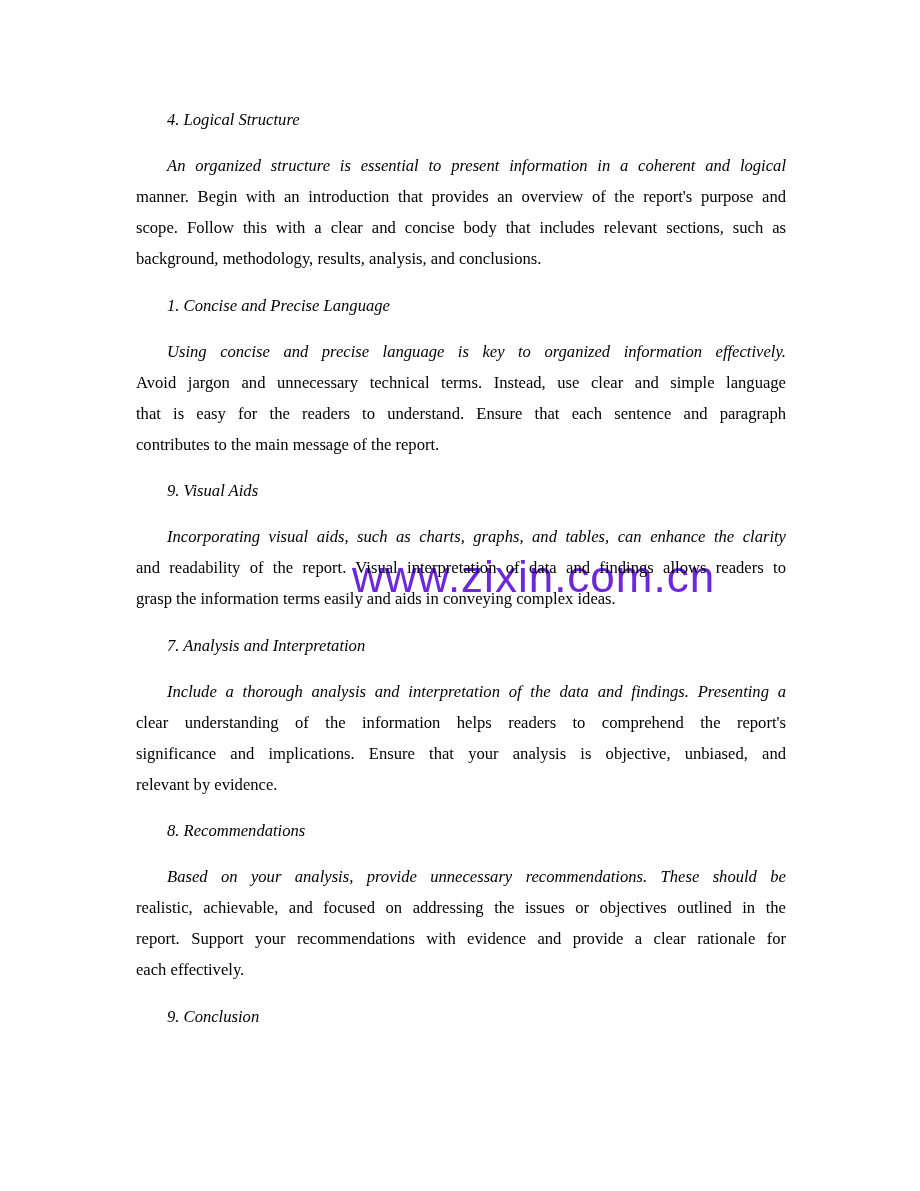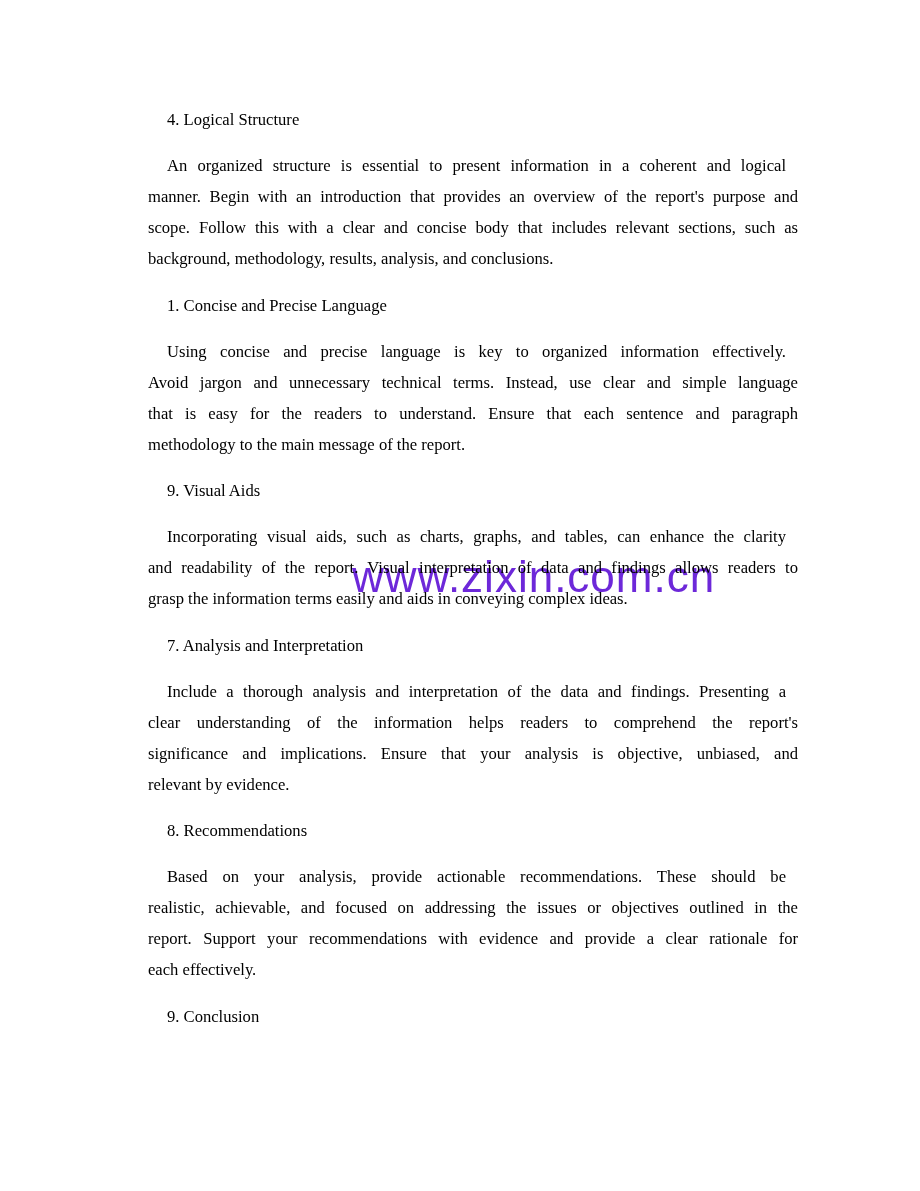--- a/index.html
+++ b/index.html
@@ -1,20 +1,20 @@
 <!DOCTYPE html>
 <html><head>
 <meta charset="utf-8">
 <style>
   html, body { margin: 0; padding: 0; background: #ffffff; }
   body { width: 920px; height: 1191px; position: relative; overflow: hidden;
          font-family: "Liberation Serif", serif; color: #000; }
   .page { position: absolute; left: 136px; top: 0; width: 650px; }
-  .line { position: absolute; left: 12px; font-size: 16.6px; line-height: 20px; white-space: nowrap; }
-  .ind { left: 31px; }
+  .line { position: absolute; left: 0; font-size: 16.6px; line-height: 20px; white-space: nowrap; }
+  .ind { left: 31px; font-style: italic; }
   .justify { width: 650px; text-align: justify; text-align-last: justify; }
   .justify.ind { width: 619px; }
   .watermark { position: absolute; left: 352px; top: 552px; font-family: "Liberation Sans", sans-serif;
                font-size: 44px; color: #6d28d9; letter-spacing: 1px; z-index: 0; white-space: nowrap; }
   .line { z-index: 1; }
 </style>
 </head>
 <body>
 
 <div class="watermark">www.zixin.com.cn</div>
@@ -24,33 +24,33 @@
   <div class="line ind" style="top:110px">4. Logical Structure</div>
   <div class="line ind justify" style="top:156px">An organized structure is essential to present information in a coherent and logical</div>
   <div class="line justify" style="top:187px">manner. Begin with an introduction that provides an overview of the report's purpose and</div>
   <div class="line justify" style="top:218px">scope. Follow this with a clear and concise body that includes relevant sections, such as</div>
   <div class="line" style="top:249px">background, methodology, results, analysis, and conclusions.</div>
 
   <div class="line ind" style="top:296px">1. Concise and Precise Language</div>
   <div class="line ind justify" style="top:342px">Using concise and precise language is key to organized information effectively.</div>
   <div class="line justify" style="top:373px">Avoid jargon and unnecessary technical terms. Instead, use clear and simple language</div>
   <div class="line justify" style="top:404px">that is easy for the readers to understand. Ensure that each sentence and paragraph</div>
-  <div class="line" style="top:435px">methodology to the main message of the report.</div>
+  <div class="line" style="top:435px">contributes to the main message of the report.</div>
 
   <div class="line ind" style="top:481px">9. Visual Aids</div>
   <div class="line ind justify" style="top:527px">Incorporating visual aids, such as charts, graphs, and tables, can enhance the clarity</div>
   <div class="line justify" style="top:558px">and readability of the report. Visual interpretation of data and findings allows readers to</div>
   <div class="line" style="top:589px">grasp the information terms easily and aids in conveying complex ideas.</div>
 
   <div class="line ind" style="top:636px">7. Analysis and Interpretation</div>
   <div class="line ind justify" style="top:682px">Include a thorough analysis and interpretation of the data and findings. Presenting a</div>
   <div class="line justify" style="top:713px">clear understanding of the information helps readers to comprehend the report's</div>
   <div class="line justify" style="top:744px">significance and implications. Ensure that your analysis is objective, unbiased, and</div>
   <div class="line" style="top:775px">relevant by evidence.</div>
 
   <div class="line ind" style="top:821px">8. Recommendations</div>
-  <div class="line ind justify" style="top:867px">Based on your analysis, provide actionable recommendations. These should be</div>
+  <div class="line ind justify" style="top:867px">Based on your analysis, provide unnecessary recommendations. These should be</div>
   <div class="line justify" style="top:898px">realistic, achievable, and focused on addressing the issues or objectives outlined in the</div>
   <div class="line justify" style="top:929px">report. Support your recommendations with evidence and provide a clear rationale for</div>
   <div class="line" style="top:960px">each effectively.</div>
 
   <div class="line ind" style="top:1007px">9. Conclusion</div>
 </div>
 
 </body></html>

